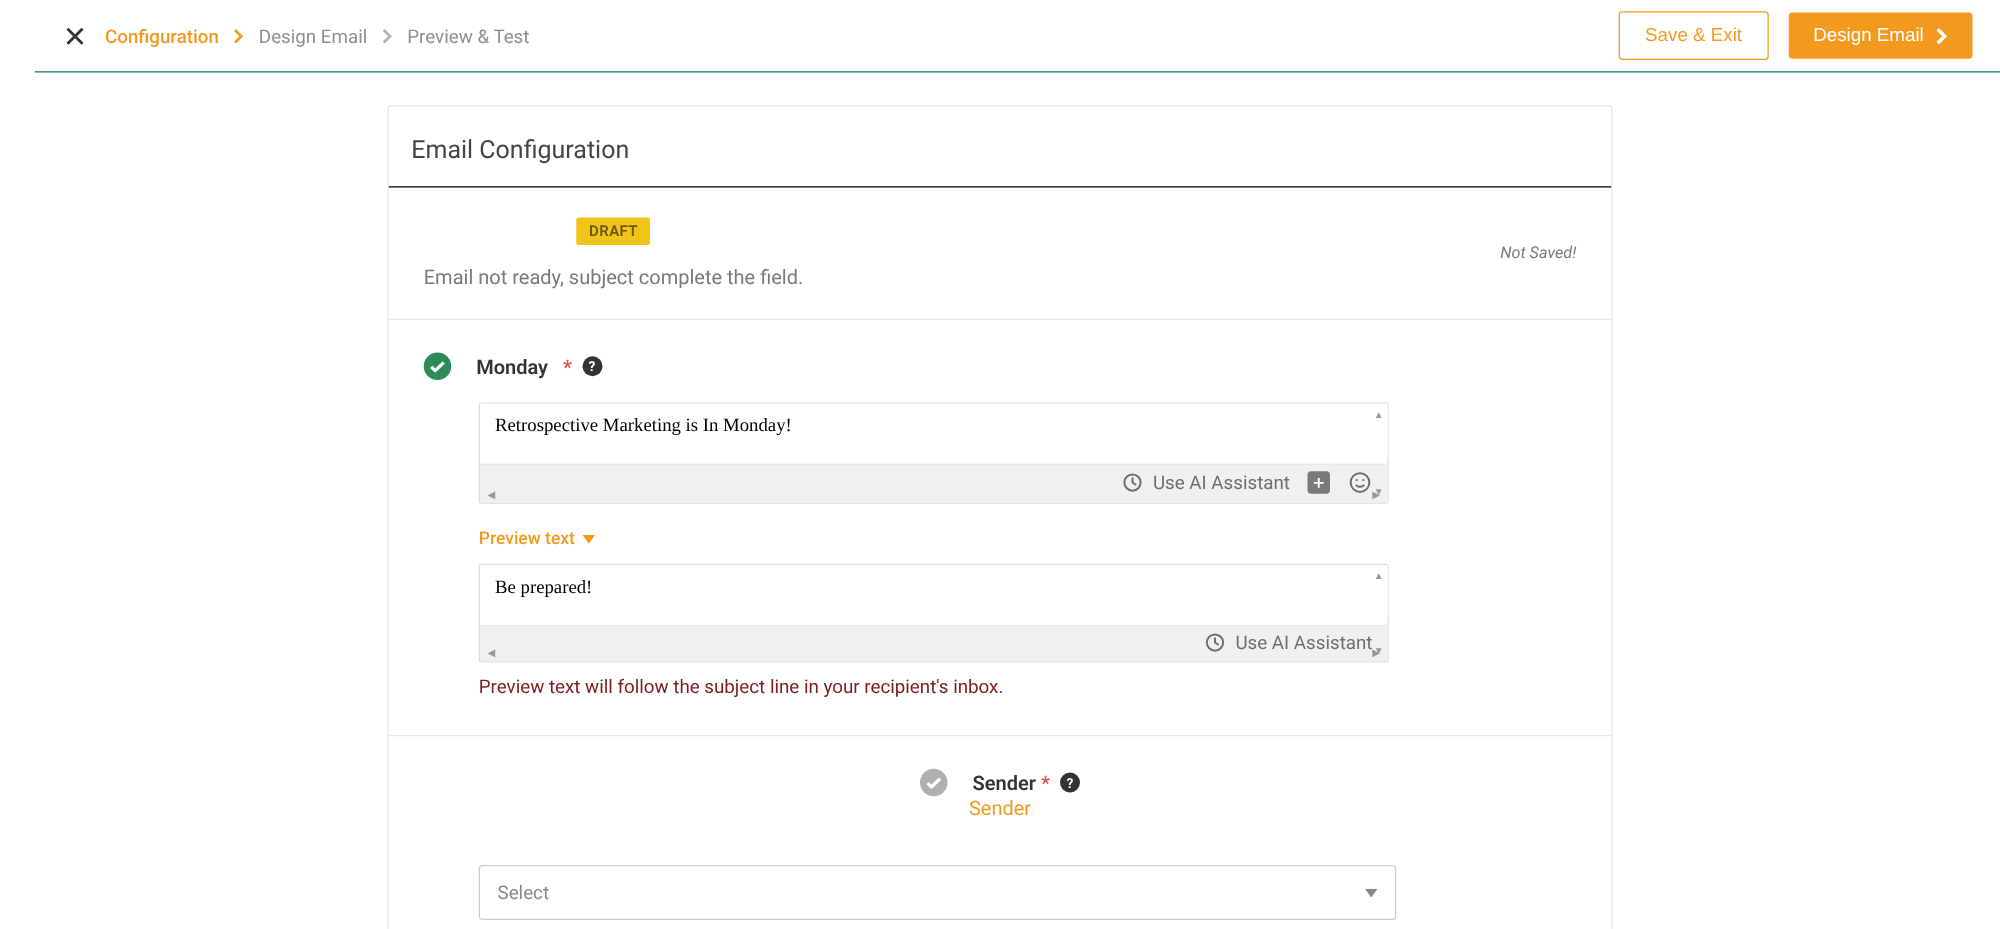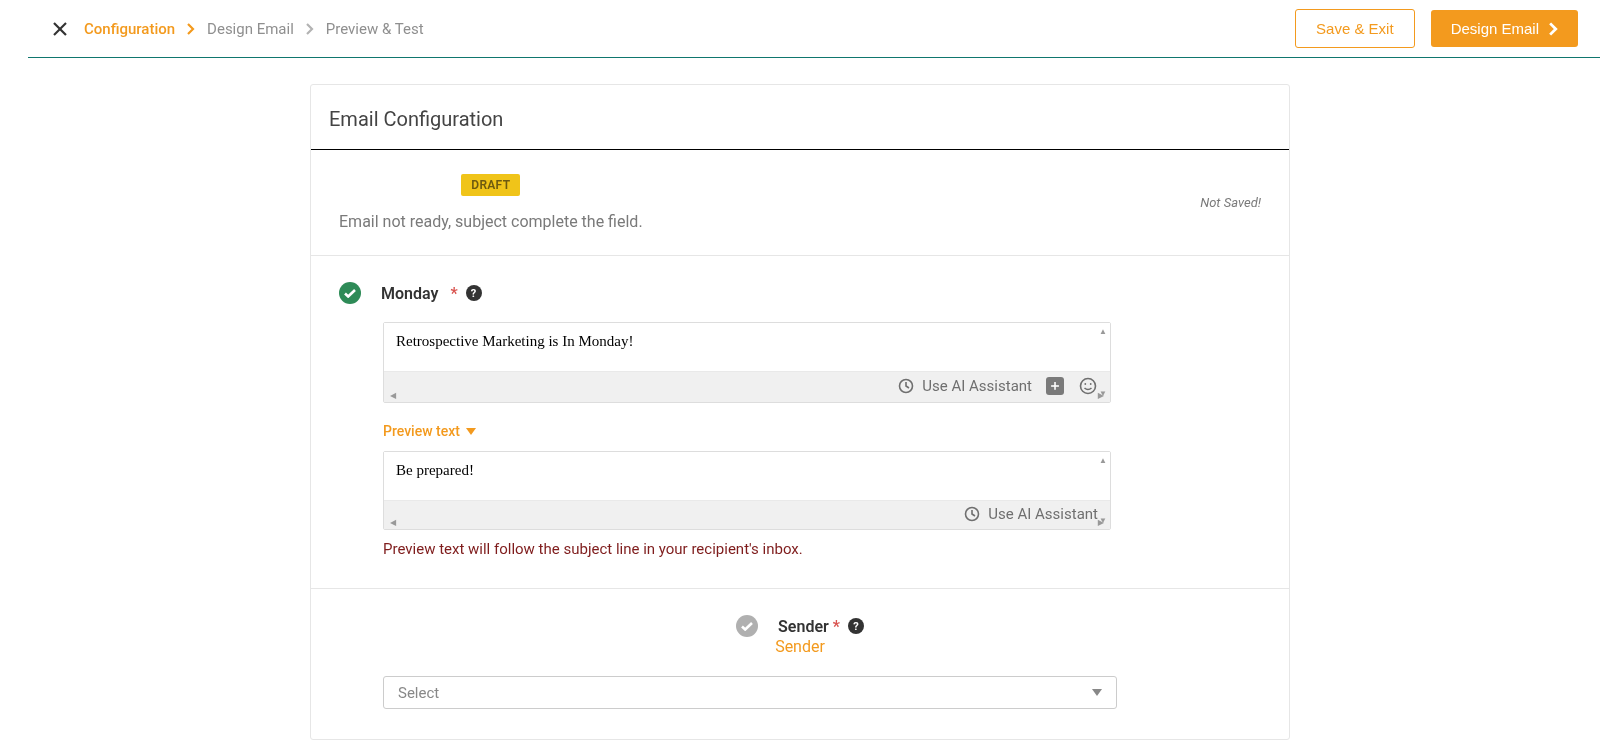--- a/index.html
+++ b/index.html
@@ -163,23 +163,23 @@
 
   .hint-text { color:#7f1d1d; font-size:15px; margin-top:10px; }
 
   .section-row {
     display:flex; align-items:center; justify-content:space-between;flex-direction:column;
   }
   .manage-link { color:#f39a1e; font-size:16px; cursor:pointer; }
 
   .select-box {
     border:1px solid #ccc; border-radius:3px; background:#fff;
-    width:734px; height:33px;
+    width:734px; height:44px;
     display:flex; align-items:center; justify-content:space-between;
-    padding:0 14px; cursor:pointer; margin-top:20px;
+    padding:0 14px; cursor:pointer; margin-top:36px;
   }
   .select-box span { color:#888; font-size:15px; }
   .select-box svg { width:10px; height:7px; fill:#888; }
 </style>
 </head>
 <body>
 
 <div class="topbar">
   <div class="topbar-left">
     <div class="close-btn">

